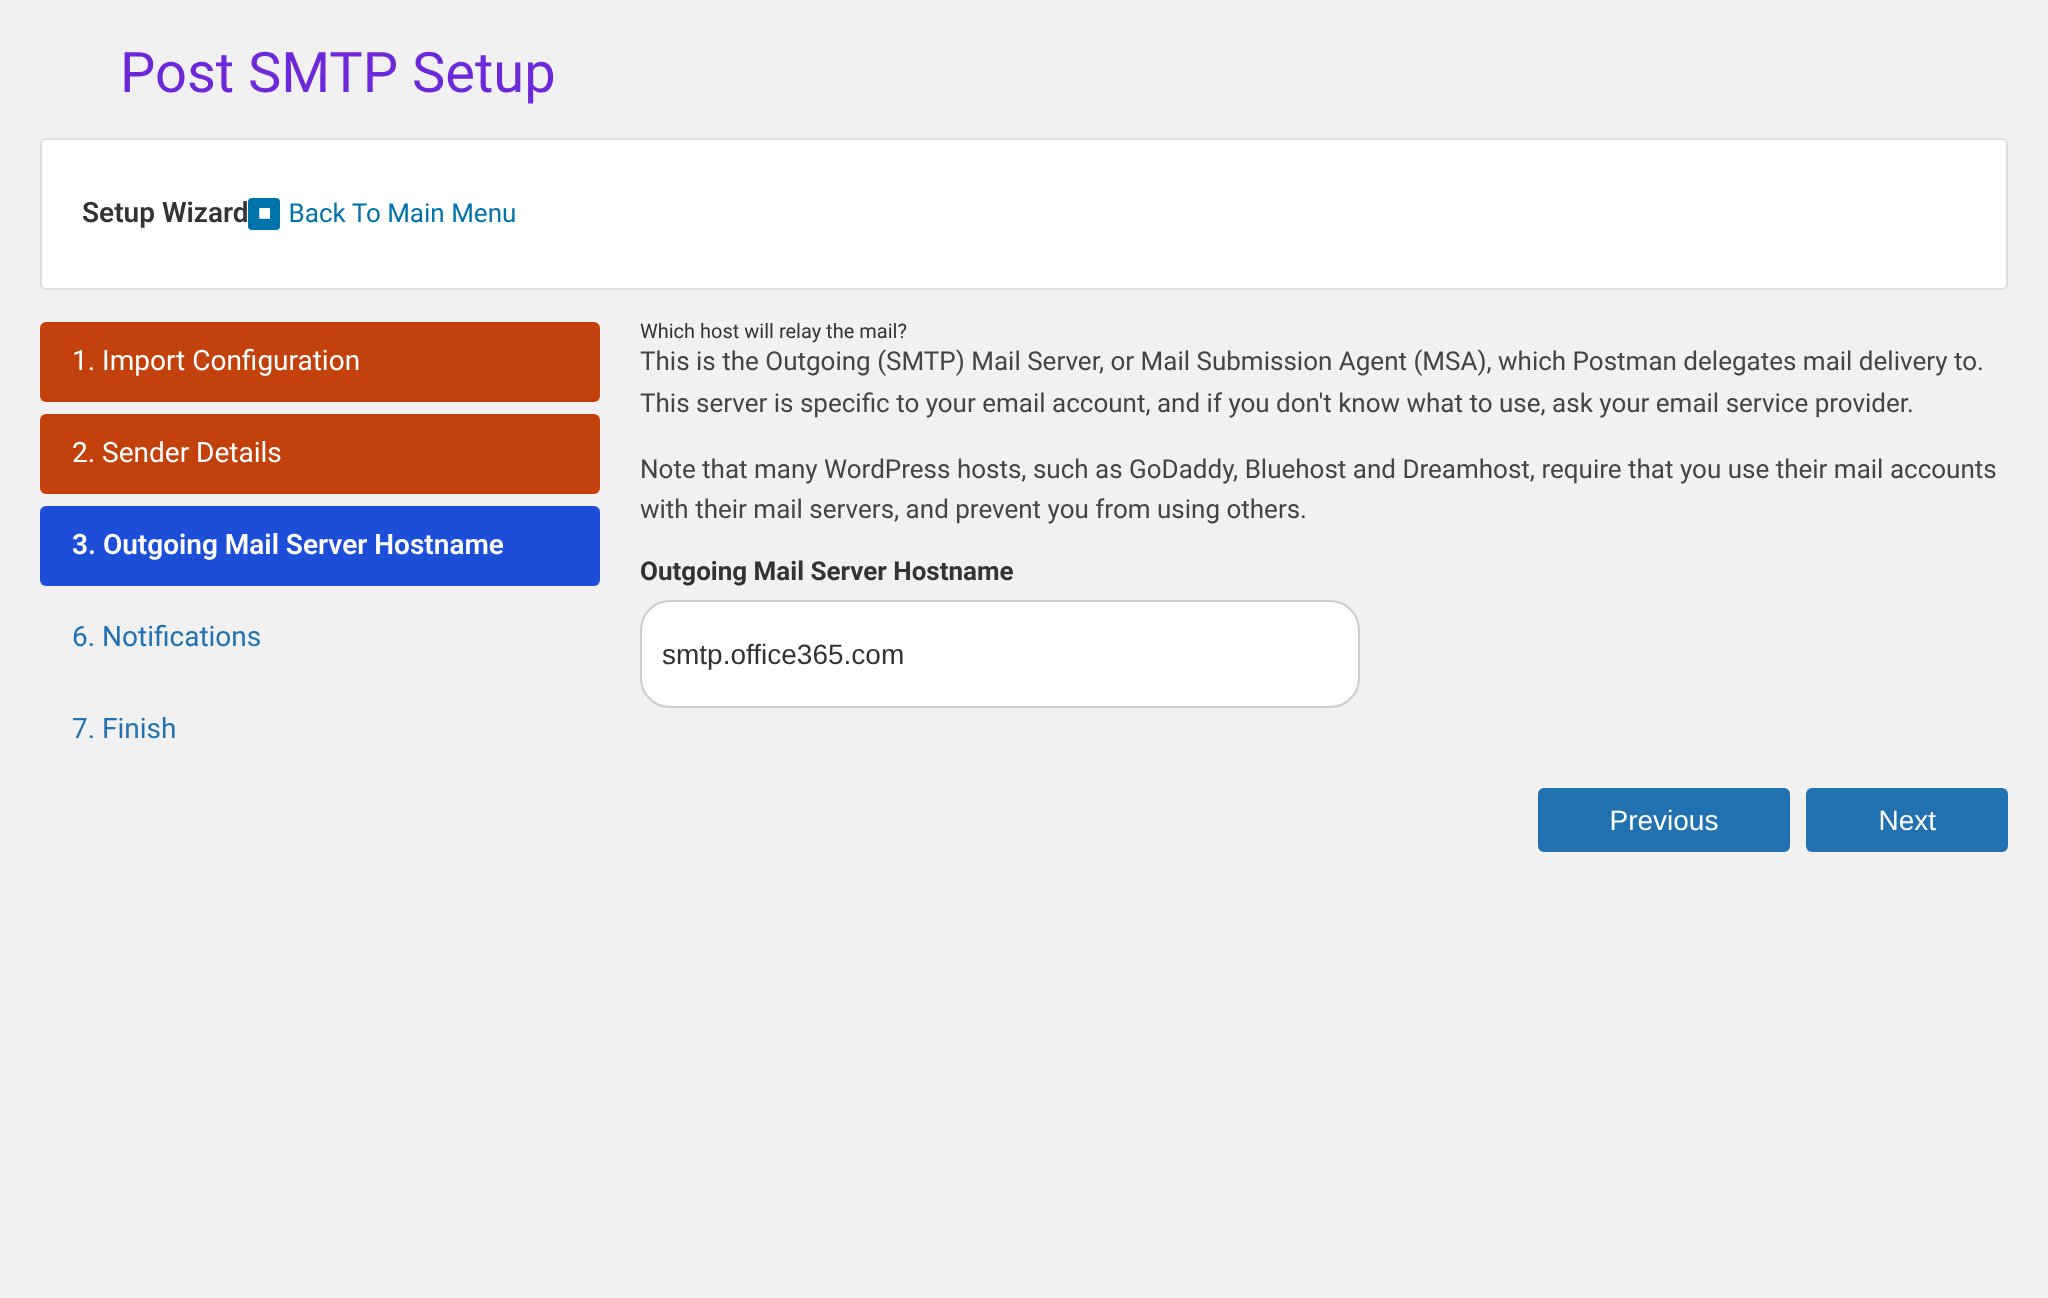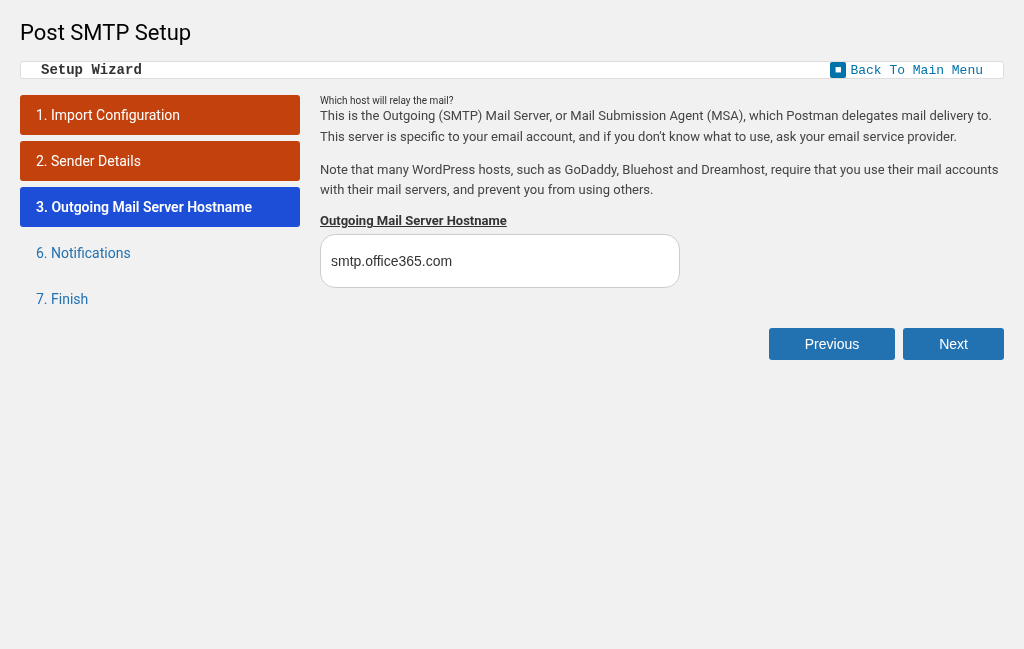--- a/index.html
+++ b/index.html
@@ -5,35 +5,35 @@
     * { box-sizing: border-box; margin: 0; padding: 0; }
     body {
       background: #f1f1f1;
       font-family: -apple-system, BlinkMacSystemFont, "Segoe UI", Roboto, sans-serif;
       font-size: 14px;
       color: #333;
       min-height: 649px;
       padding: 20px 20px 20px 20px;
     }
     .page-title {
-      font-size: 22px;
+      font-size: 28px;
       font-weight: 400;
-      color: #000000;
+      color: #6d28d9;
       margin-bottom: 16px;
+      margin-left: 40px;
     }
     .card {
       background: #fff;
       border: 1px solid #ddd;
       border-radius: 3px;
-      padding: 0 20px;
+      padding: 29px 20px;
       margin-bottom: 16px;
       display: flex;
-      justify-content: space-between;
+      justify-content: flex-start;
       align-items: center;
-      font-family: Liberation Mono, monospace;
     }
     .card-title {
       font-weight: 600;
       font-size: 14px;
     }
     .back-link {
       color: #0073aa;
       text-decoration: none;
       font-size: 13px;
       display: flex;
@@ -95,21 +95,20 @@
       margin-bottom: 12px;
       line-height: 1.6;
       color: #444;
       font-size: 13px;
     }
     .field-label {
       font-weight: 700;
       font-size: 13px;
       margin-bottom: 6px;
       margin-top: 8px;
-      text-decoration: underline;
     }
     .field-input {
       width: 100%;
       max-width: 360px;
       padding: 18px 10px;
       border: 1px solid #ccc;
       border-radius: 15px;
       font-size: 14px;
       color: #333;
       outline: none;

